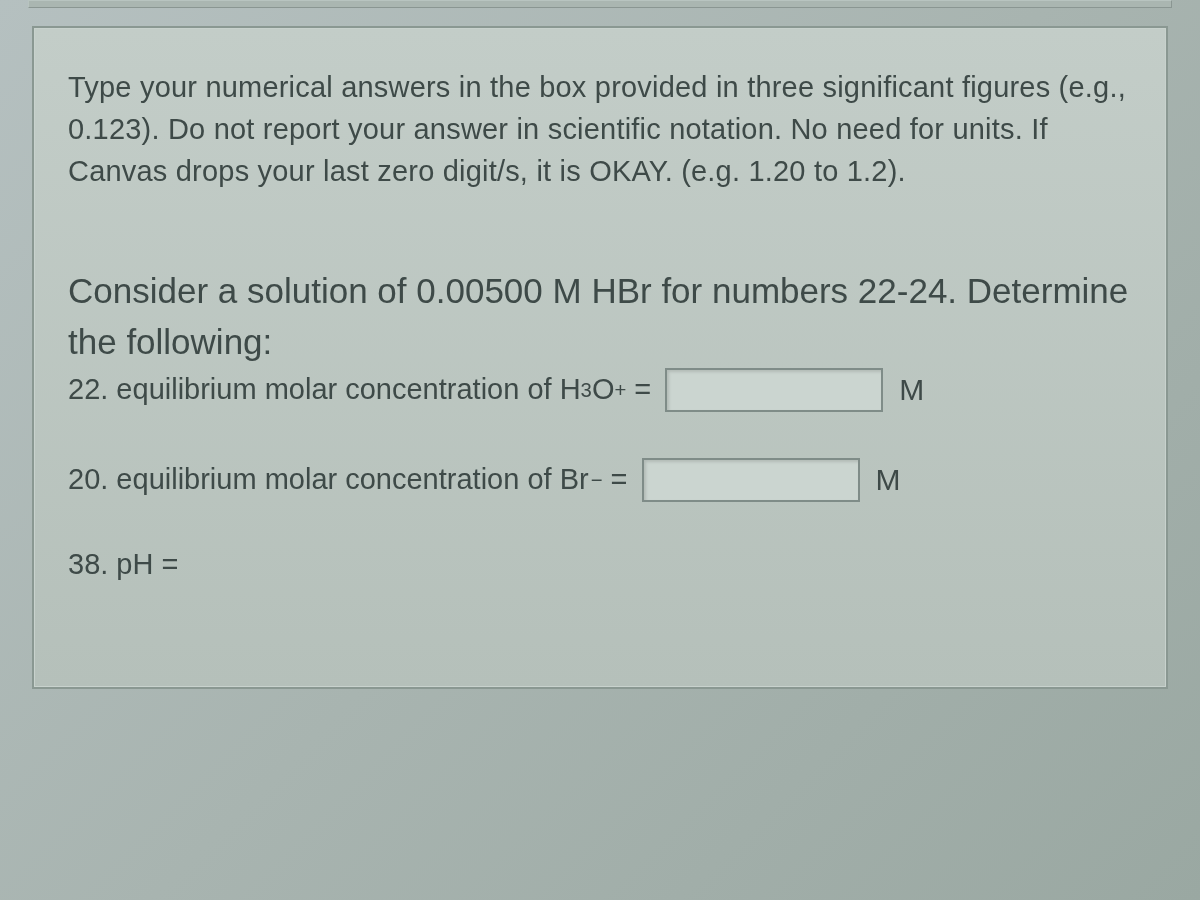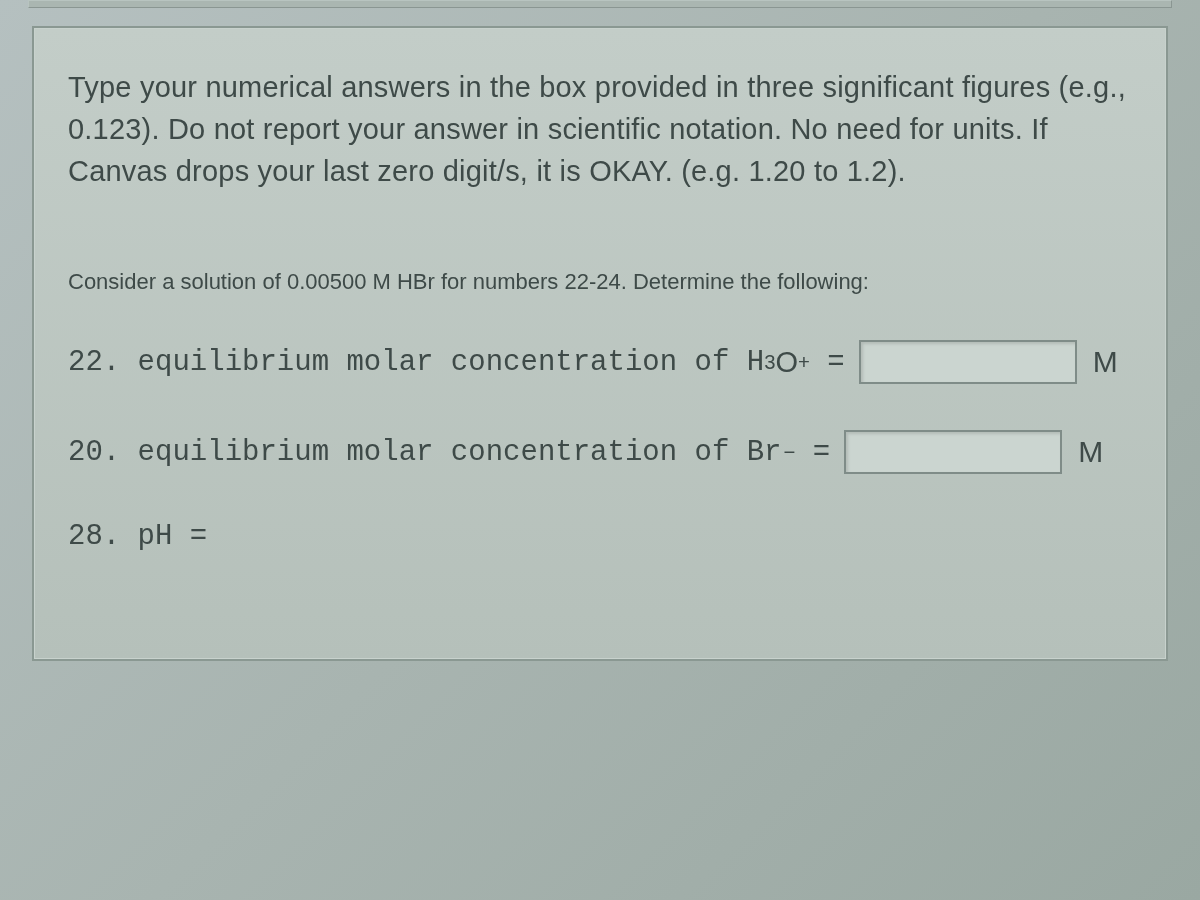--- a/index.html
+++ b/index.html
@@ -35,35 +35,33 @@
     box-shadow: inset 0 0 0 1px #c8d2cd;
   }
   .instructions {
     font-size: 29px;
     line-height: 1.45;
     color: #3e4a48;
     margin-bottom: 74px;
     letter-spacing: 0.2px;
   }
   .prompt {
-    font-size: 22px;
+    font-size: 35px;
     line-height: 1.45;
     color: #3e4a48;
-    margin-bottom: 42px;
   }
   .row {
     display: flex;
     align-items: center;
     margin-bottom: 46px;
     font-size: 29px;
     color: #3e4a48;
   }
   .row .label-part {
     white-space: pre;
-    font-family: Liberation Mono, monospace;
   }
   .sup {
     font-size: 0.7em;
     vertical-align: super;
     line-height: 0;
   }
   .sub {
     font-size: 0.7em;
     vertical-align: sub;
     line-height: 0;
@@ -113,17 +111,17 @@
 
     <div class="row">
       <span class="label-part">20. equilibrium molar concentration of Br</span>
         <span class="sup pad-left">−</span>
         <span class="label-part"> =</span>
       <input class="answer-input" type="text" style="">
       <span class="unit">M</span>
     </div>
 
     <div class="row">
-      <span class="label-part">28. pH =</span>
+      <span class="label-part">38. pH =</span>
     </div>
 
   </div>
 </div>
 
 </body></html>

